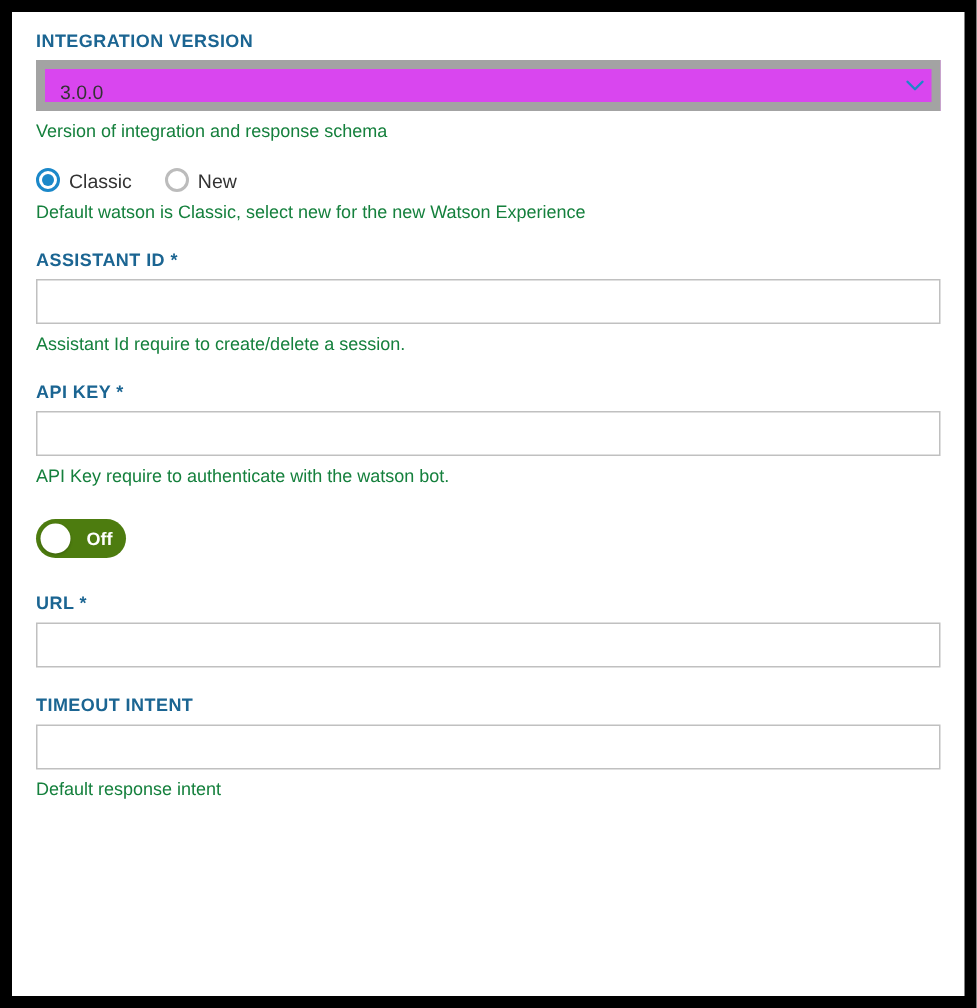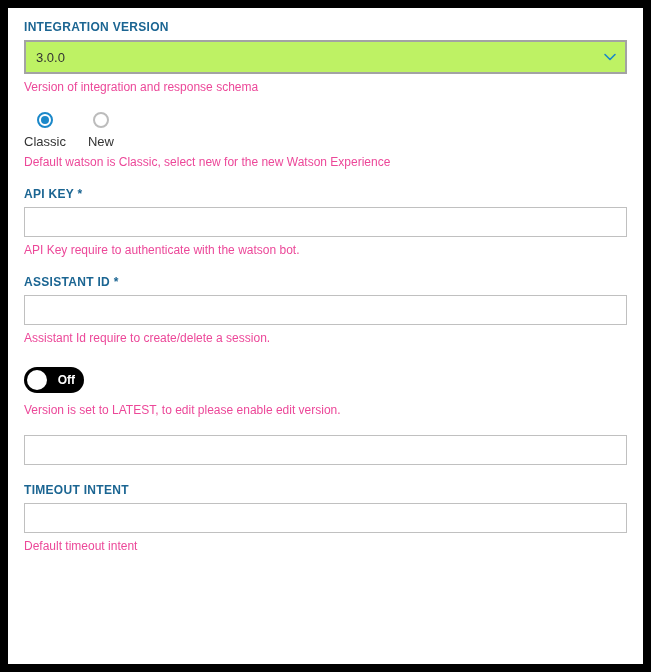--- a/index.html
+++ b/index.html
@@ -22,34 +22,34 @@
       font-size: 12px;
       font-weight: 600;
       color: #1b6592;
       text-transform: uppercase;
       letter-spacing: 0.3px;
       margin-bottom: 6px;
       display: block;
     }
     .helper {
       font-size: 12px;
-      color: #ec4899;
+      color: #15803d;
       margin-top: 6px;
     }
     .select-wrap {
       position: relative;
       width: 100%;
     }
     .select {
       width: 100%;
-      border: 2px solid #a3a3a3;
+      border: 6px solid #a3a3a3;
       padding: 8px 34px 8px 10px;
       font-size: 13px;
       color: #333;
-      background: #bef264;
+      background: #d946ef;
       appearance: none;
       cursor: pointer;
       height: 34px;
     }
     .chevron {
       position: absolute;
       right: 10px;
       top: 50%;
       transform: translateY(-50%);
       pointer-events: none;
@@ -70,21 +70,20 @@
       align-items: center;
       margin-top: 4px;
     }
     .radio-item {
       display: flex;
       align-items: center;
       gap: 6px;
       cursor: pointer;
       font-size: 13px;
       color: #333;
-      flex-direction: column;
     }
     .radio-outer {
       width: 16px;
       height: 16px;
       border: 2px solid #1b88c9;
       border-radius: 50%;
       display: flex;
       align-items: center;
       justify-content: center;
       background: #fff;
@@ -94,21 +93,21 @@
       width: 8px;
       height: 8px;
       background: #1b88c9;
       border-radius: 50%;
     }
     .toggle {
       display: inline-flex;
       align-items: center;
       width: 60px;
       height: 26px;
-      background: #000000;
+      background: #4d7c0f;
       border-radius: 14px;
       position: relative;
       cursor: pointer;
       margin-top: 4px;
     }
     .toggle-knob {
       width: 20px;
       height: 20px;
       border-radius: 50%;
       background: #fff;
@@ -153,42 +152,42 @@
       </div>
       <div class="radio-item">
         <span class="radio-outer unchecked"></span>
         <span>New</span>
       </div>
     </div>
     <div class="helper">Default watson is Classic, select new for the new Watson Experience</div>
   </div>
 
   <div class="field-group">
+    <label class="field-label">ASSISTANT ID *</label>
+    <input type="text" class="text-input" value="" style="">
+    <div class="helper">Assistant Id require to create/delete a session.</div>
+  </div>
+
+  <div class="field-group">
     <label class="field-label">API KEY *</label>
     <input type="text" class="text-input" value="" style="">
     <div class="helper">API Key require to authenticate with the watson bot.</div>
-  </div>
-
-  <div class="field-group">
-    <label class="field-label">ASSISTANT ID *</label>
-    <input type="text" class="text-input" value="" style="">
-    <div class="helper">Assistant Id require to create/delete a session.</div>
   </div>
 
   <div class="field-group">
     <div class="toggle">
       <span class="toggle-knob"></span>
       <span class="toggle-label">Off</span>
     </div>
-    <div class="helper">Version is set to LATEST, to edit please enable edit version.</div>
   </div>
 
   <div class="field-group">
+    <label class="field-label">URL *</label>
     <input type="text" class="text-input" value="" style="">
   </div>
 
   <div class="field-group" style="margin-bottom:6px;">
     <label class="field-label">TIMEOUT INTENT</label>
     <input type="text" class="text-input" value="" style="">
-    <div class="helper">Default timeout intent</div>
+    <div class="helper">Default response intent</div>
   </div>
 
 </div>
 
 </body></html>

